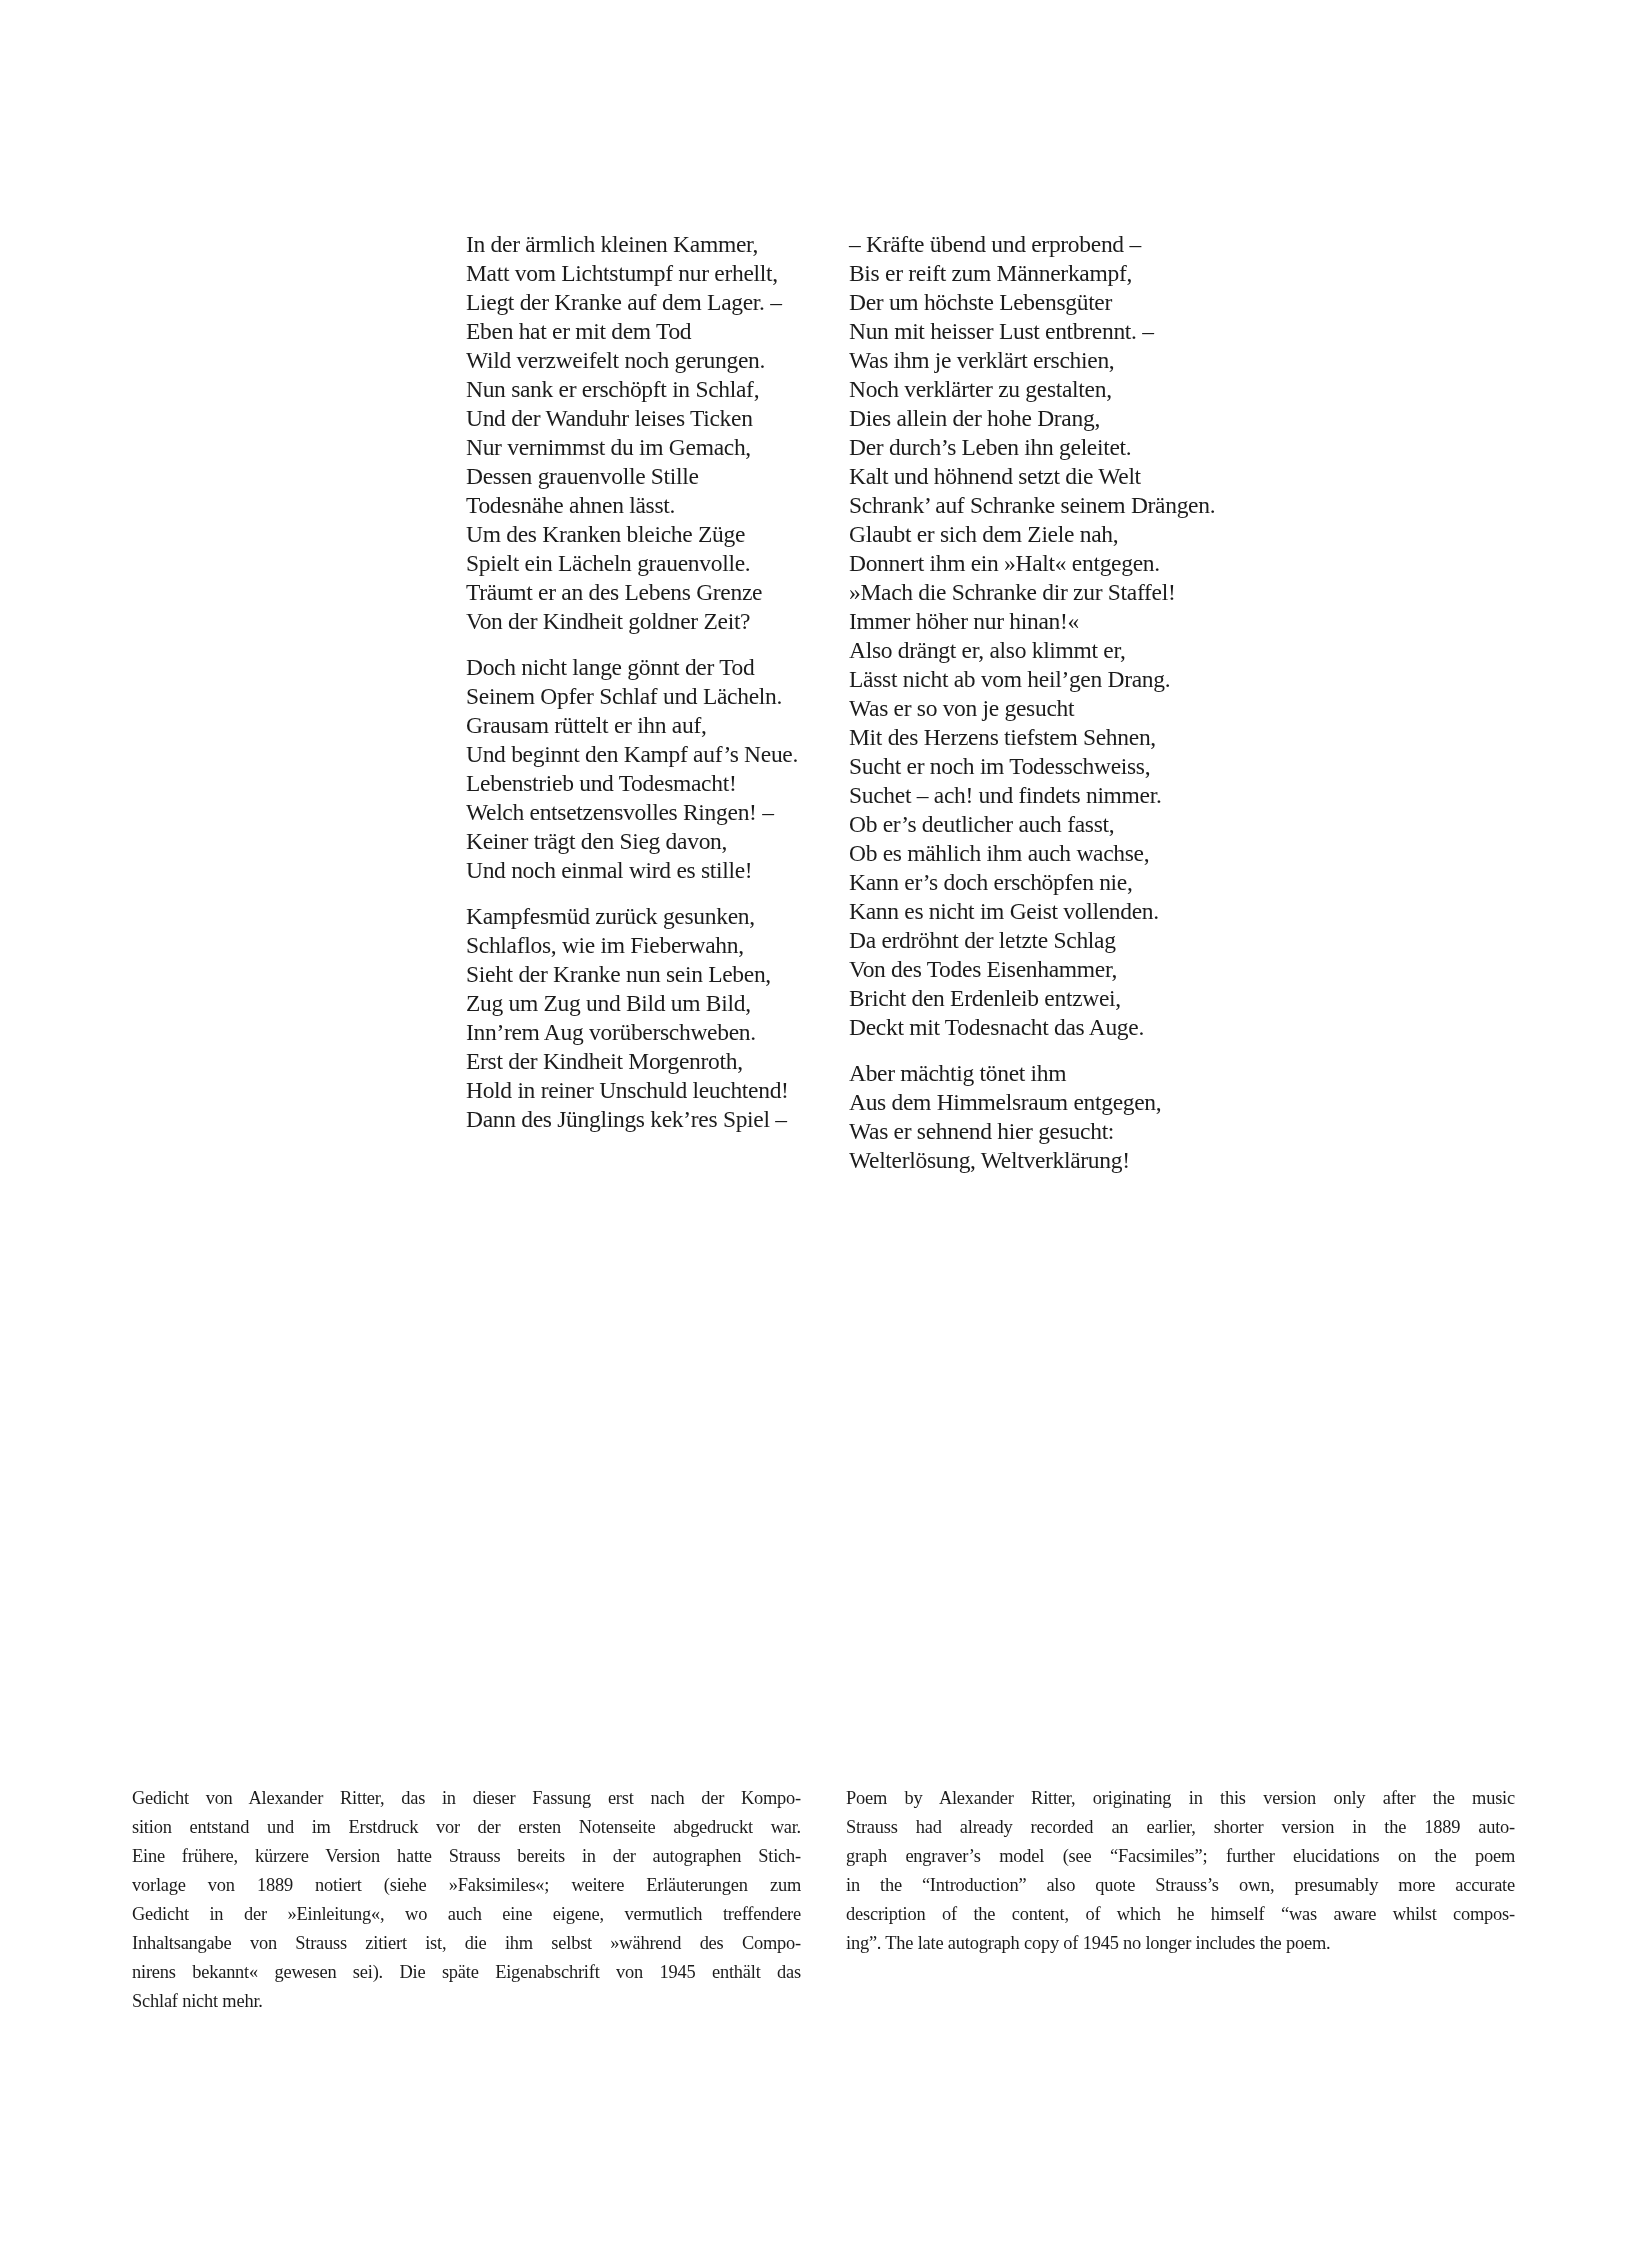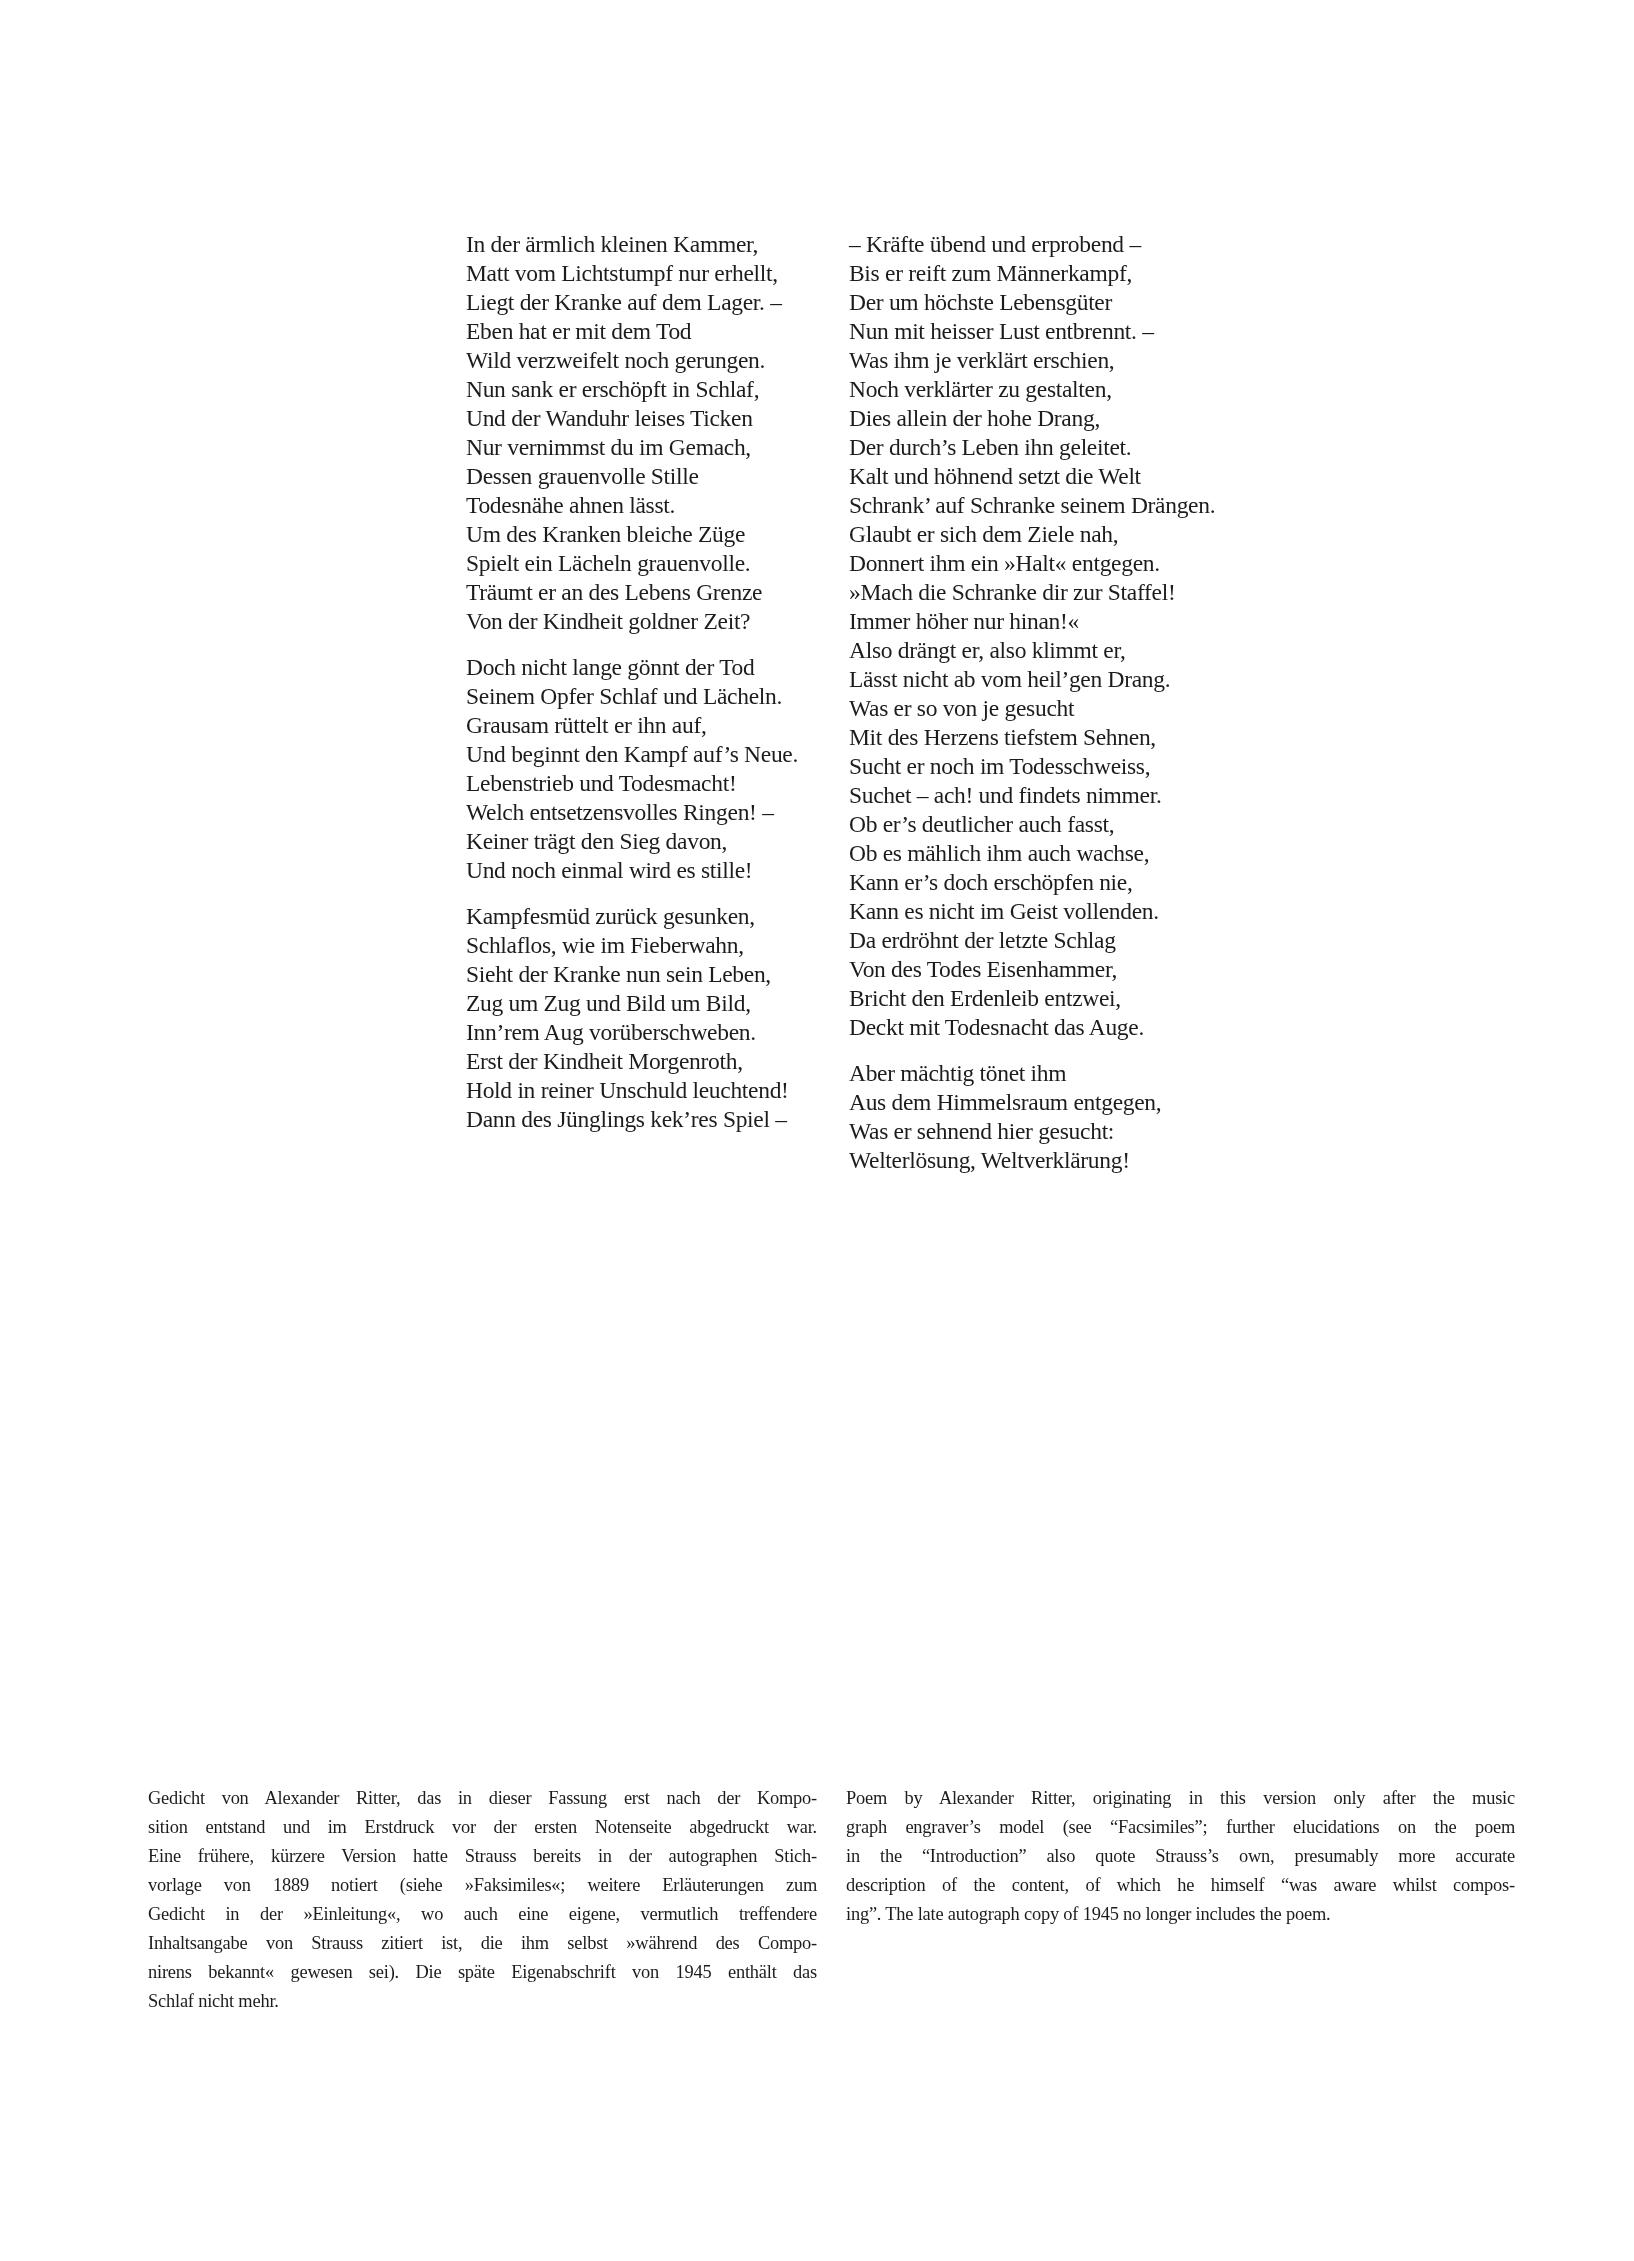--- a/index.html
+++ b/index.html
@@ -26,21 +26,21 @@
   .poem-col-right { left: 849px; }
   .stanza + .stanza { margin-top: 17px; }
   .poem-line { min-height: 29px; }
   .footnote {
     position: absolute;
     top: 1784px;
     font-size: 18.4px;
     line-height: 29px;
     letter-spacing: -0.2px;
   }
-  .footnote-german  { left: 148px;  width: 669px; }
+  .footnote-german  { left: 132px;  width: 669px; }
   .footnote-english { left: 846px; width: 669px; }
   .fn-line {
     text-align: justify;
     text-align-last: justify;
     min-height: 29px;
   }
   .fn-line.fn-last {
     text-align-last: left;
   }
 </style>
@@ -131,18 +131,19 @@
   <div class="fn-line">Eine frühere, kürzere Version hatte Strauss bereits in der autographen Stich-</div>
   <div class="fn-line">vorlage von 1889 notiert (siehe »Faksimiles«; weitere Erläuterungen zum</div>
   <div class="fn-line">Gedicht in der »Einleitung«, wo auch eine eigene, vermutlich treffendere</div>
   <div class="fn-line">Inhaltsangabe von Strauss zitiert ist, die ihm selbst »während des Compo-</div>
   <div class="fn-line">nirens bekannt« gewesen sei). Die späte Eigenabschrift von 1945 enthält das</div>
   <div class="fn-line fn-last">Schlaf nicht mehr.</div>
 </div>
 
 <div class="footnote footnote-english">
   <div class="fn-line">Poem by Alexander Ritter, originating in this version only after the music</div>
+  <div class="fn-line">Strauss had already recorded an earlier, shorter version in the 1889 auto-</div>
   <div class="fn-line">graph engraver’s model (see “Facsimiles”; further elucidations on the poem</div>
   <div class="fn-line">in the “Introduction” also quote Strauss’s own, presumably more accurate</div>
   <div class="fn-line">description of the content, of which he himself “was aware whilst compos-</div>
   <div class="fn-line fn-last">ing”. The late autograph copy of 1945 no longer includes the poem.</div>
 </div>
 
 
 </body></html>

